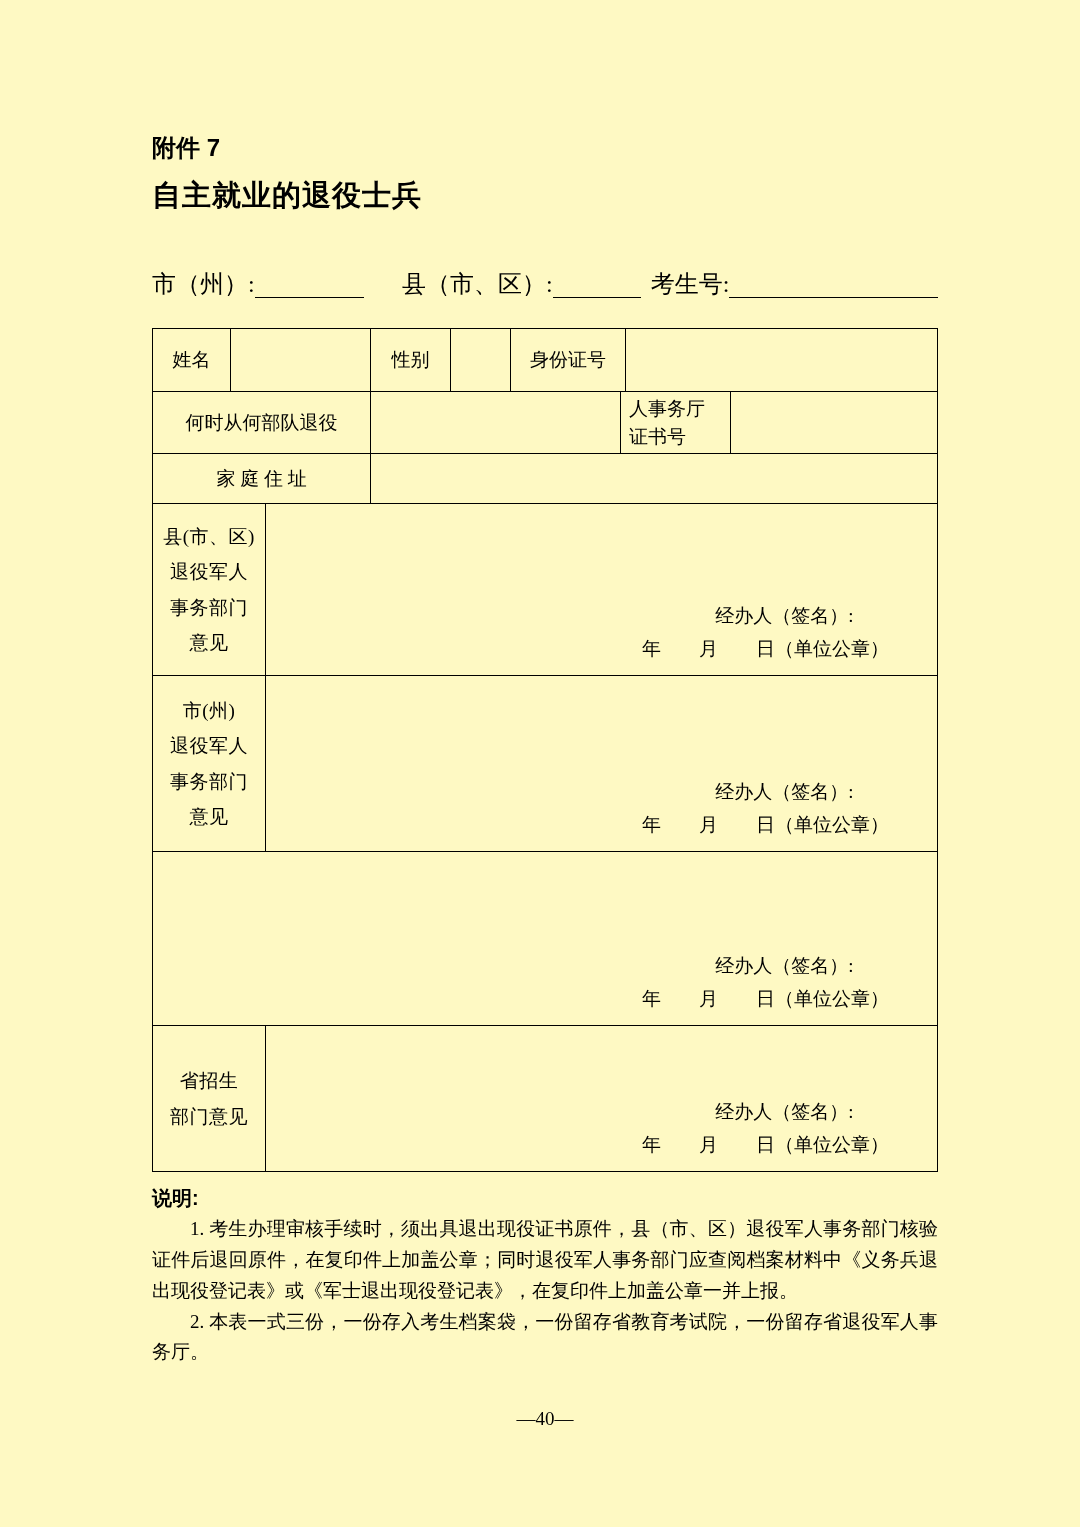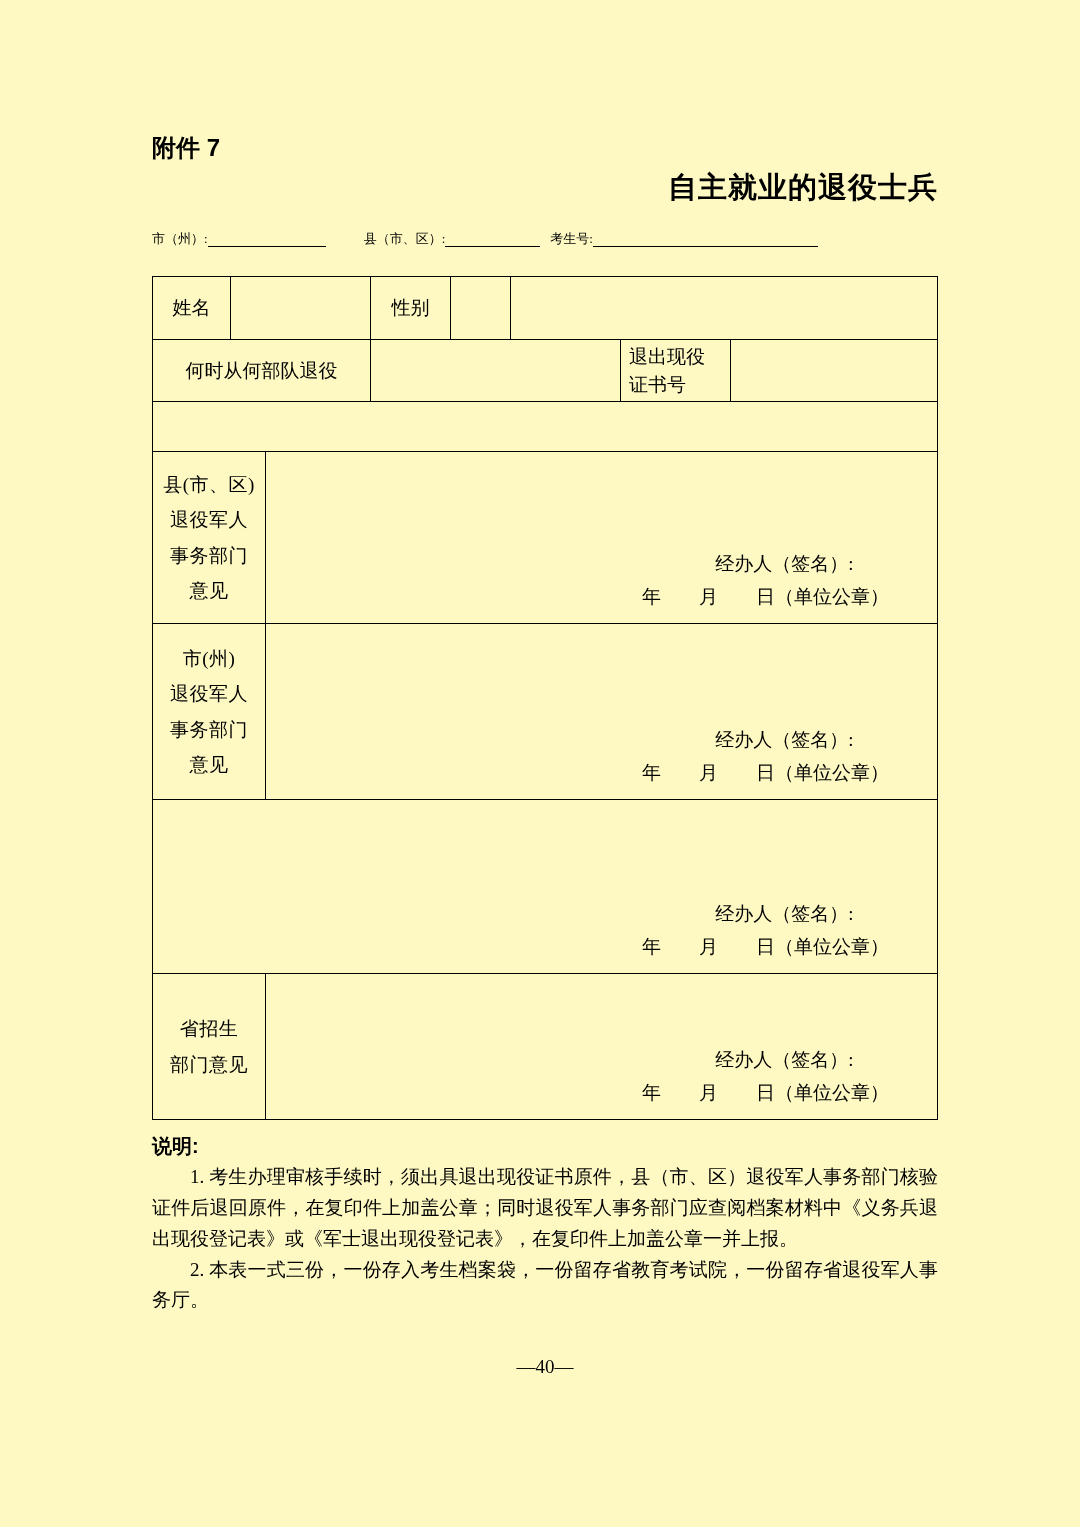--- a/index.html
+++ b/index.html
@@ -25,32 +25,32 @@
     font-size: 24px;
   }
   .title {
     margin-top: 30px;
     text-align: center;
     font-size: 29px;
     font-weight: bold;
     letter-spacing: 1px;
   }
   .subtitle {
-    margin-top: 4px;
-    text-align: right;
+    margin-top: 12px;
+    text-align: left;
     font-family: "Liberation Sans", sans-serif;
     font-size: 29px;
     font-weight: bold;
     letter-spacing: 1px;
   }
   .fields-row {
-    margin-top: 22px;
+    margin-top: 52px;
     display: flex;
-    align-items: center;
-    font-size: 13px;
+    align-items: flex-start;
+    font-size: 24px;
     white-space: nowrap;
   }
   .blank {
     display: inline-block;
     border-bottom: 1.5px solid #000;
     height: 1.25em;
   }
   .blank-city { width: 118px; margin-right: 38px; }
   .blank-county { width: 95px; margin-right: 10px; }
   .blank-candidate { width: 225px; }
@@ -129,32 +129,34 @@
       <span class="blank blank-candidate"></span>
     </div>
 
     <div class="form-table">
 
       <div class="trow r1">
         <div class="cell lab" style="width:78px">姓名</div>
         <div class="cell" style="width:140px"></div>
         <div class="cell lab" style="width:80px">性别</div>
         <div class="cell" style="width:60px"></div>
+        <div class="cell lab" style="width:115px">身份证号</div>
         <div class="cell"></div>
       </div>
 
       <div class="trow r2">
         <div class="cell lab" style="width:218px">何时从何部队退役</div>
         <div class="cell" style="width:250px"></div>
-        <div class="cell lab cert-lab pre" style="width:110px">退出现役
+        <div class="cell lab cert-lab pre" style="width:110px">人事务厅
 证书号</div>
         <div class="cell"></div>
       </div>
 
       <div class="trow r3">
+        <div class="cell lab" style="width:218px">家 庭 住 址</div>
         <div class="cell"></div>
       </div>
 
       <div class="trow r4">
         <div class="cell lab op-label pre" style="width:113px">县(市、区)
 退役军人
 事务部门
 意见</div>
         <div class="cell op-content">
           <div class="sig-block">

